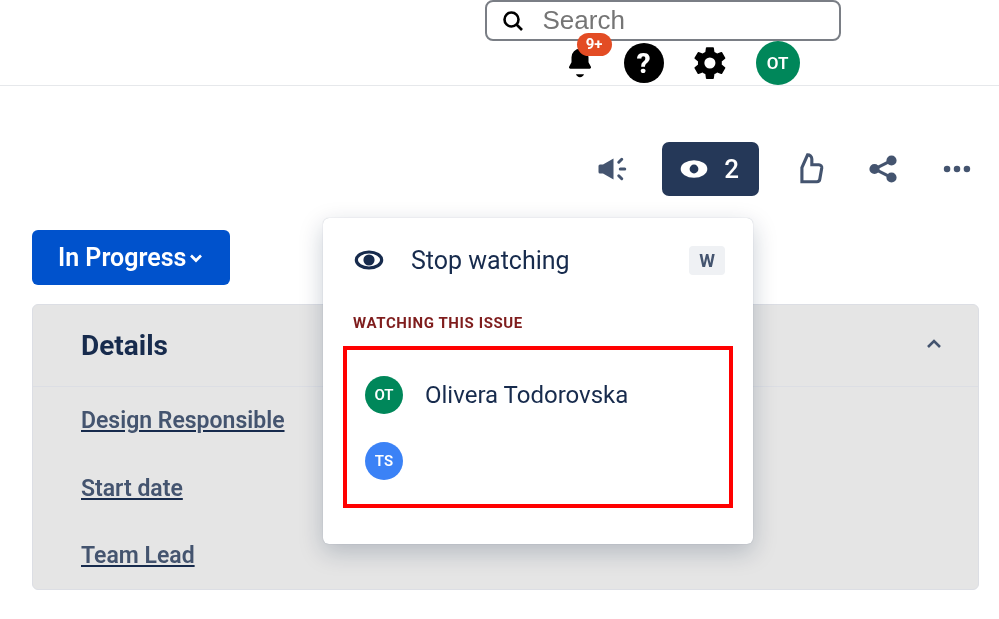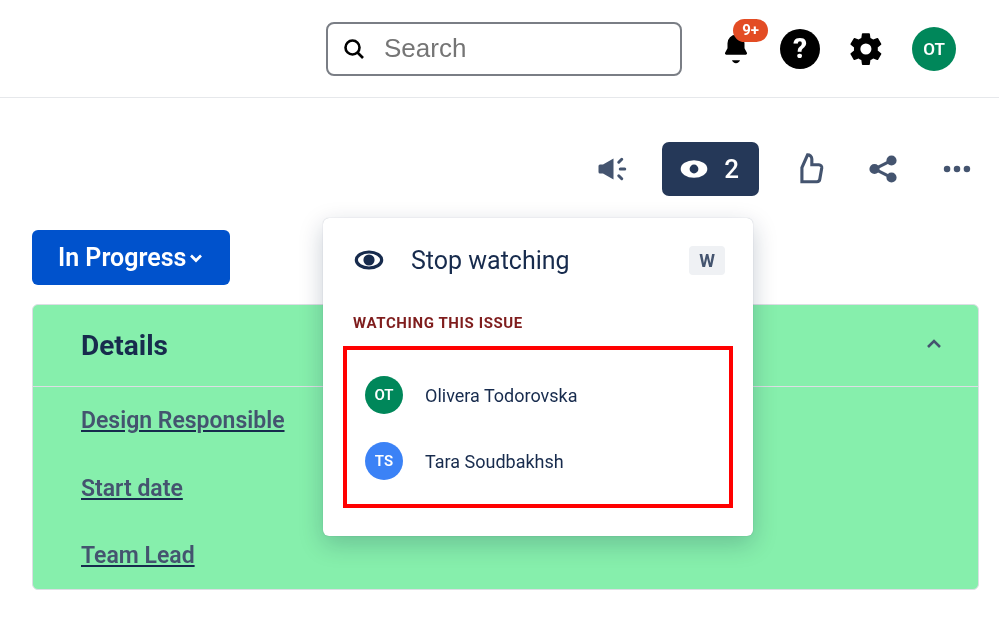--- a/index.html
+++ b/index.html
@@ -11,25 +11,26 @@
     width: 999px;
     height: 619px;
     overflow: hidden;
     color: #172B4D;
   }
 
   
   .topbar {
     position: absolute;
     top: 0; left: 0; right: 0;
-    height: 98px;
+    height: 86px;
     border-bottom: 1px solid #E6E8EB;
     display: flex;
     align-items: center;
     padding-left: 326px;
+    flex-direction: column;
   }
   .search-wrap {
     display: flex;
     align-items: center;
     width: 356px;
     height: 54px;
     border: 2px solid #7A7E85;
     border-radius: 8px;
     padding: 0 14px;
   }
@@ -128,21 +129,21 @@
   .status-btn .chev { display: flex; }
 
   
   .details-panel {
     position: absolute;
     top: 304px;
     left: 32px;
     right: 20px;
     border: 1px solid #DCDEE4;
     border-radius: 6px;
-    background: #86efac;
+    background: #e5e5e5;
   }
   .details-header {
     display: flex;
     align-items: center;
     justify-content: space-between;
     padding: 24px 32px 24px 48px;
     border-bottom: 1px solid #DCDEE4;
   }
   .details-header .title {
     font-size: 28px;
@@ -173,21 +174,21 @@
   
   .popover {
     position: absolute;
     top: 218px;
     left: 323px;
     width: 430px;
     background: #fff;
     border-radius: 6px;
     box-shadow: 0 8px 24px rgba(9,30,66,0.22), 0 0 1px rgba(9,30,66,0.3);
     z-index: 50;
-    padding-bottom: 28px;
+    padding-bottom: 36px;
   }
   .popover-top {
     display: flex;
     align-items: center;
     padding: 26px 28px 28px 30px;
   }
   .popover-top .eye { display: flex; color: #172B4D; }
   .popover-top .lbl {
     margin-left: 26px;
     font-size: 25px;
@@ -222,21 +223,21 @@
   }
   .watcher .av {
     width: 38px; height: 38px;
     border-radius: 50%;
     display: flex; align-items: center; justify-content: center;
     color: #fff;
     font-size: 15px;
     font-weight: 600;
   }
   .watcher .name {
-    font-size: 18px;
+    font-size: 24px;
     color: #172B4D;
   }
 </style>
 </head>
 <body>
 
 <div class="topbar">
   <div class="search-wrap">
     <span class="icon">
       <svg width="24" height="24" viewBox="0 0 24 24" fill="none" stroke="#000" stroke-width="2.6">
@@ -346,16 +347,15 @@
     <span class="kbd">W</span>
   </div>
   <div class="popover-section-title">WATCHING THIS ISSUE</div>
   <div class="highlight-box">
     <div class="watcher">
       <span class="av" style="background:#00875A">OT</span>
       <span class="name">Olivera Todorovska</span>
     </div>
     <div class="watcher">
       <span class="av" style="background:#3b82f6">TS</span>
-      <span class="name">Tara Soudbakhsh</span>
     </div>
   </div>
 </div>
 
 </body></html>

